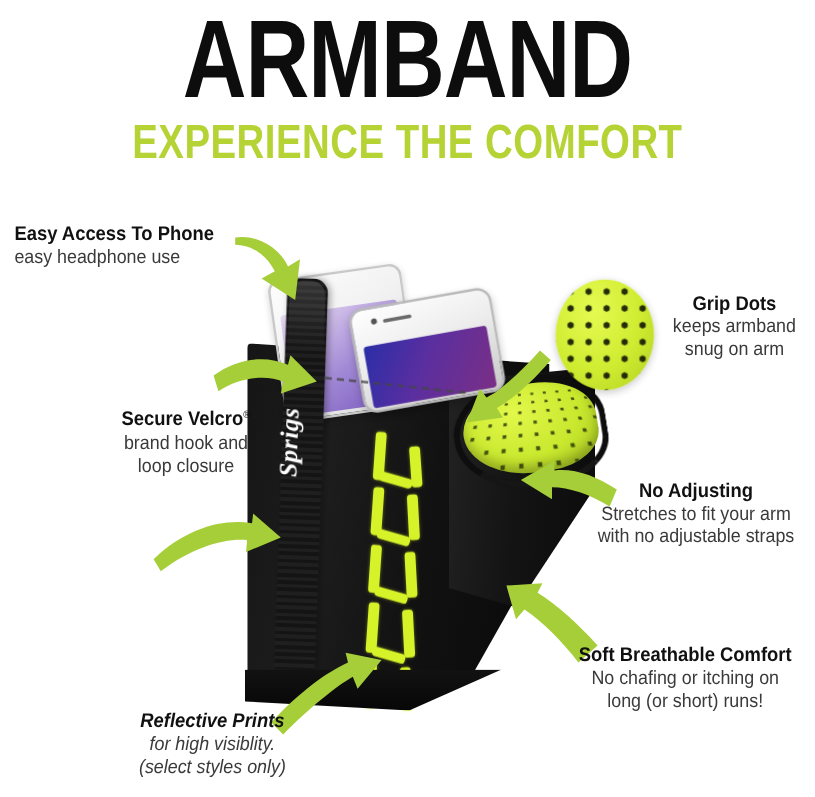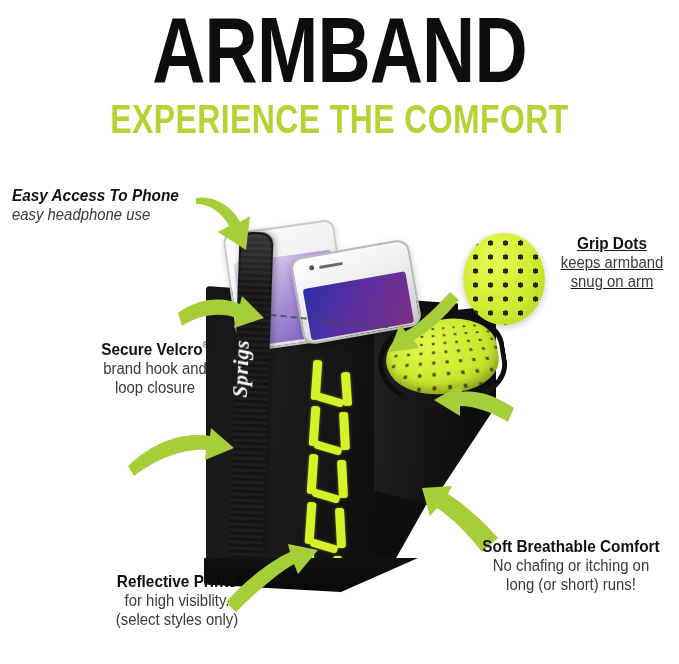--- a/index.html
+++ b/index.html
@@ -231,44 +231,49 @@
 
     <path class="ar" d="M226 602 C248 578 272 560 290 552 L288 544 L318 550 L298 574 L294 564 C280 572 258 590 236 612 Z"></path>
 
     <path class="ar" d="M459 300 C444 318 428 332 414 340 L419 348 L389 352 L400 324 L406 332 C418 324 434 310 450 292 Z"></path>
 
     <path class="ar" d="M514 408 C496 396 478 390 462 392 L462 384 L434 400 L460 416 L460 406 C474 406 492 412 508 422 Z"></path>
 
     <path class="ar" d="M498 538 C482 520 464 504 448 494 L452 486 L422 488 L430 516 L437 508 C452 518 468 534 482 552 Z"></path>
   </svg>
 
-  <div class="callout" style="left:12px;top:186px;font-style:italic;">
+  <div class="callout" style="left:12px;top:186px;">
     <div class="hl">Easy Access To Phone</div>
     <div class="sb">easy headphone use</div>
   </div>
 
   <div class="callout ctr" style="left:55px;top:310px;width:200px;margin-top:26px;">
     <div class="hl"><span>Secure Velcro</span><span class="sup">®</span></div>
     <div class="sb">brand hook and</div>
     <div class="sb">loop closure</div>
   </div>
 
 
-  <div class="callout ctr" style="left:68px;top:572px;width:218px;">
+  <div class="callout ctr" style="left:68px;top:592px;width:218px;font-style:italic;">
     <div class="hl">Reflective Prints</div>
     <div class="sb">for high visiblity.</div>
     <div class="sb">(select styles only)</div>
   </div>
 
-  <div class="callout ctr" style="left:548px;top:234px;width:128px;text-decoration:underline;">
+  <div class="callout ctr" style="left:548px;top:244px;width:128px;">
     <div class="hl">Grip Dots</div>
     <div class="sb">keeps armband</div>
     <div class="sb">snug on arm</div>
   </div>
 
+  <div class="callout ctr" style="left:482px;top:400px;width:196px;">
+    <div class="hl">No Adjusting</div>
+    <div class="sb">Stretches to fit your arm</div>
+    <div class="sb">with no adjustable straps</div>
+  </div>
 
   <div class="callout ctr" style="left:454px;top:537px;width:234px;">
     <div class="hl">Soft Breathable Comfort</div>
     <div class="sb">No chafing or itching on</div>
     <div class="sb">long (or short) runs!</div>
   </div>
 
 </div>
 
 </body></html>

